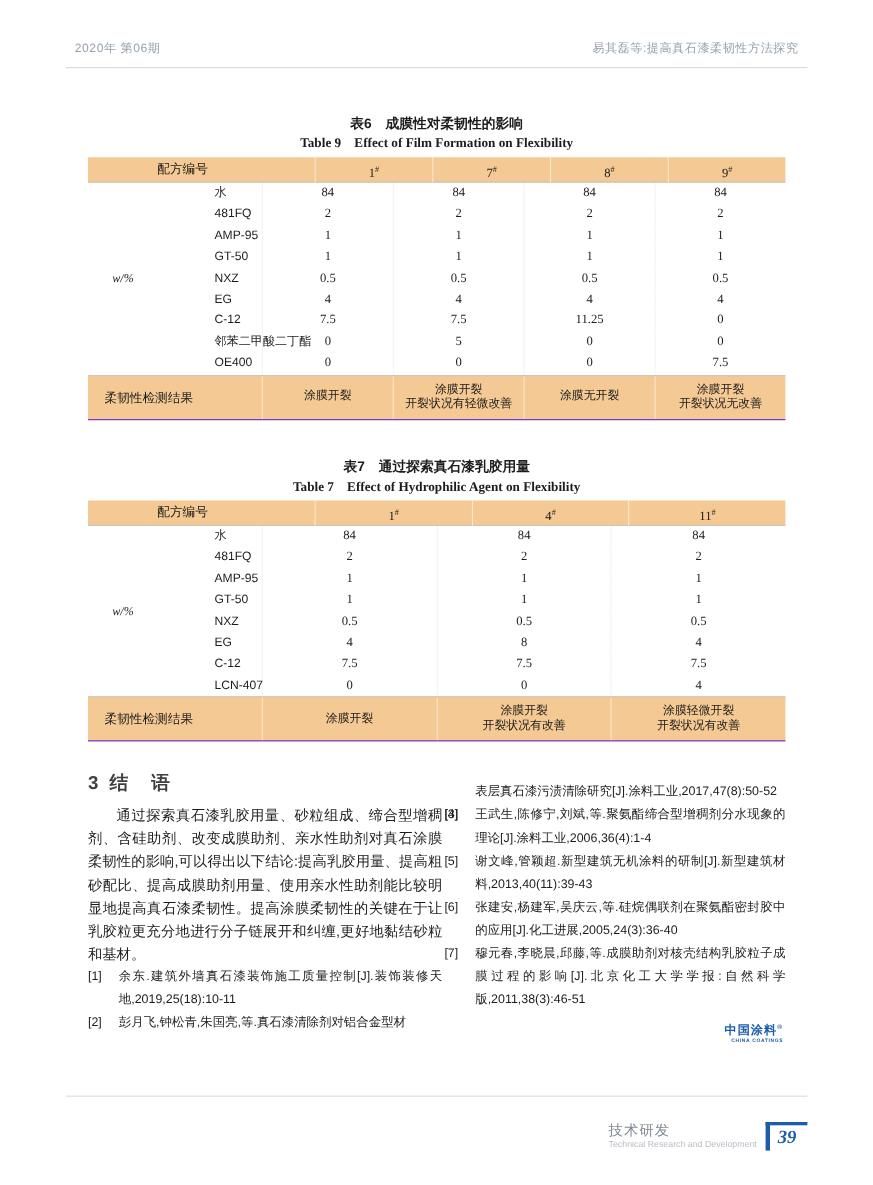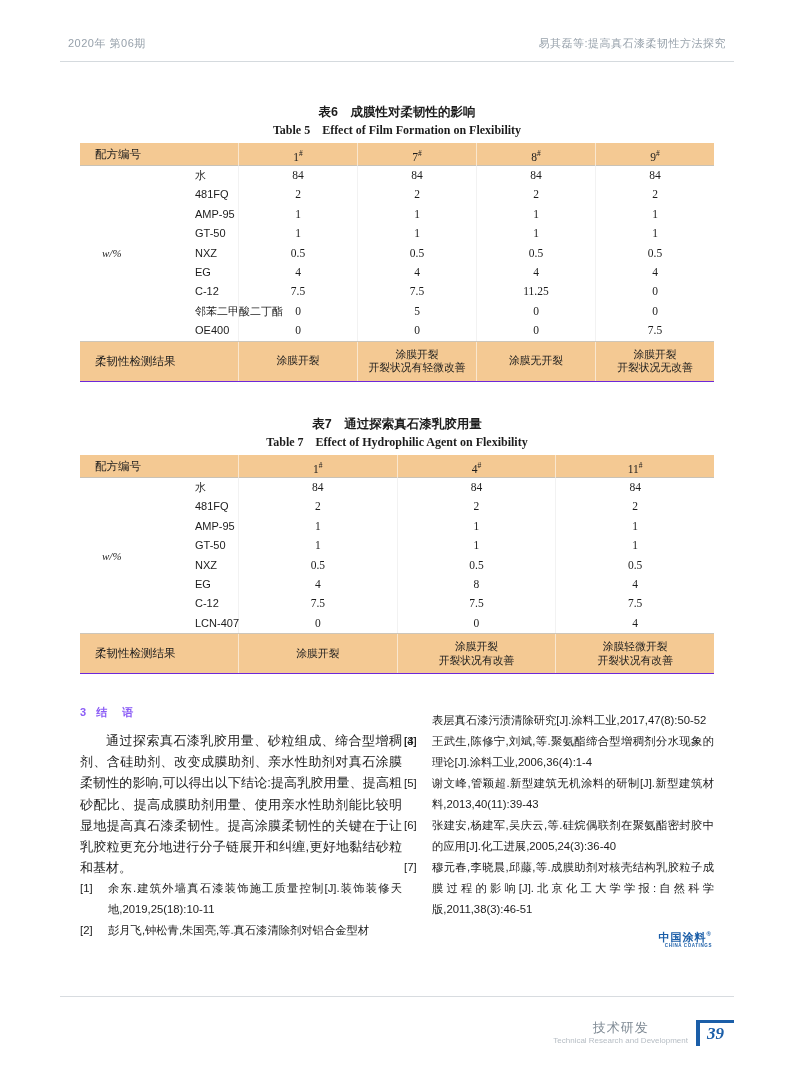--- a/index.html
+++ b/index.html
@@ -14,79 +14,79 @@
   
   .tblock{position:absolute;left:80px;width:634px;}
   .t6{top:103px;} .t7{top:415px;}
   .cap-cn{text-align:center;font-weight:bold;font-size:12.5px;line-height:18px;white-space:pre-wrap;}
   .cap-en{text-align:center;font-weight:bold;font-size:12px;line-height:18px;white-space:pre-wrap;
           font-family:"Liberation Serif","DejaVu Serif",serif;}
   .tbl{margin-top:4px;}
   .thead,.trow,.tres{display:grid;}
   .g4{grid-template-columns:158px repeat(4,1fr);}
   .g3{grid-template-columns:158px repeat(3,1fr);}
-  .thead{height:22px;line-height:22px;background:#f4c993;border-bottom:1px solid #c9c2b6;}
+  .thead{height:22px;line-height:22px;background:#f4c993;border-bottom:1px solid #c9c2b6;padding-left:48px;}
   .thead .corner{padding-left:15px;font-size:11.5px;}
   .hcol{text-align:center;font-size:11.5px;font-family:"Liberation Serif","DejaVu Serif",serif;}
   .hcol sup{font-size:7.5px;}
   .thead > div + div, .tres > div + div{border-left:1px solid rgba(255,255,255,.55);}
   .tbody{position:relative;}
   .trow{height:19.4px;line-height:19.4px;}
   .trow > div + div{border-left:1px solid rgba(0,0,0,.05);}
   .tname{padding-left:115px;font-size:11px;white-space:nowrap;overflow:visible;}
   .tval{text-align:center;font-size:11.5px;font-family:"Liberation Serif","DejaVu Serif",serif;}
   .unit-label{position:absolute;left:22px;top:50%;transform:translateY(-50%);
               font-size:11px;font-style:italic;font-family:"Liberation Serif","DejaVu Serif",serif;}
   .tres{height:39px;background:#f4c993;border-top:1px solid #cdc6ba;border-bottom:1px solid #6d28d9;
         align-items:center;}
   .tres .rlabel{padding-left:15px;font-size:11.5px;}
   .rcell{display:flex;flex-direction:column;justify-content:center;align-items:center;
          font-size:10.8px;line-height:13.5px;height:100%;}
 
   
   .col-left{position:absolute;left:80px;top:700px;width:322px;}
   .col-right{position:absolute;left:404px;top:700px;width:310px;padding-top:10px;box-sizing:border-box;}
-  .sec-head{color:#8b5cf6;font-size:11px;font-weight:bold;line-height:24px;}
+  .sec-head{color:#404040;font-size:17px;font-weight:bold;line-height:24px;}
   .sec-head .num{margin-right:10px;}
   .sec-head .ttl{letter-spacing:2px;white-space:pre-wrap;}
   .para{margin-top:6px;font-size:13px;line-height:21.2px;text-align:justify;text-indent:2em;}
   .ref-head{text-align:center;font-weight:bold;font-size:12.5px;margin:13px 0 5px 0;}
   .ref{position:relative;padding-left:28px;font-size:11.3px;line-height:21px;text-align:justify;}
   .ref .mk{position:absolute;left:0;top:0;}
 
   
   .logo{margin-top:8px;text-align:right;color:#1b5ea8;padding-right:2px;}
   .logo-cn{font-size:11px;font-weight:bold;letter-spacing:1px;line-height:12px;}
   .logo-cn sup{font-size:6px;}
   .logo-en{font-size:4.5px;font-weight:bold;letter-spacing:.6px;line-height:6px;}
 
   
   .footer-rule{position:absolute;top:996px;left:60px;right:60px;height:1px;background:#d8dce0;}
   .page-footer{position:absolute;top:1020px;right:60px;display:flex;align-items:flex-end;}
-  .f-text{text-align:center;margin-right:8px;}
+  .f-text{text-align:left;margin-right:8px;}
   .f-cn{font-size:13px;color:#7f8a94;letter-spacing:1px;line-height:16px;}
   .f-en{font-size:8px;color:#b6bdc4;line-height:10px;}
   .f-num{border-left:4px solid #1b5ea8;border-top:3px solid #1b5ea8;padding:1px 10px 2px 7px;
          font-family:"Liberation Serif","DejaVu Serif",serif;font-style:italic;font-weight:bold;
          font-size:17px;color:#1b5ea8;line-height:20px;}
 </style>
 </head>
 <body>
 
 <div class="page">
 
   <div class="page-header">
     <span>2020年  第06期</span>
     <span>易其磊等:提高真石漆柔韧性方法探究</span>
   </div>
   <div class="header-rule"></div>
 
   <div class="tblock t6">
     <div class="cap-cn">表6　成膜性对柔韧性的影响</div>
-    <div class="cap-en">Table 5　Effect of Film Formation on Flexibility</div>
+    <div class="cap-en">Table 9　Effect of Film Formation on Flexibility</div>
     <div class="tbl">
       <div class="thead g4">
         <div class="corner">配方编号</div>
         <div class="hcol"><span>1</span><sup>#</sup></div>
         <div class="hcol"><span>7</span><sup>#</sup></div>
         <div class="hcol"><span>8</span><sup>#</sup></div>
         <div class="hcol"><span>9</span><sup>#</sup></div>
       </div>
       <div class="tbody">
         <div class="unit-label">w/%</div>

